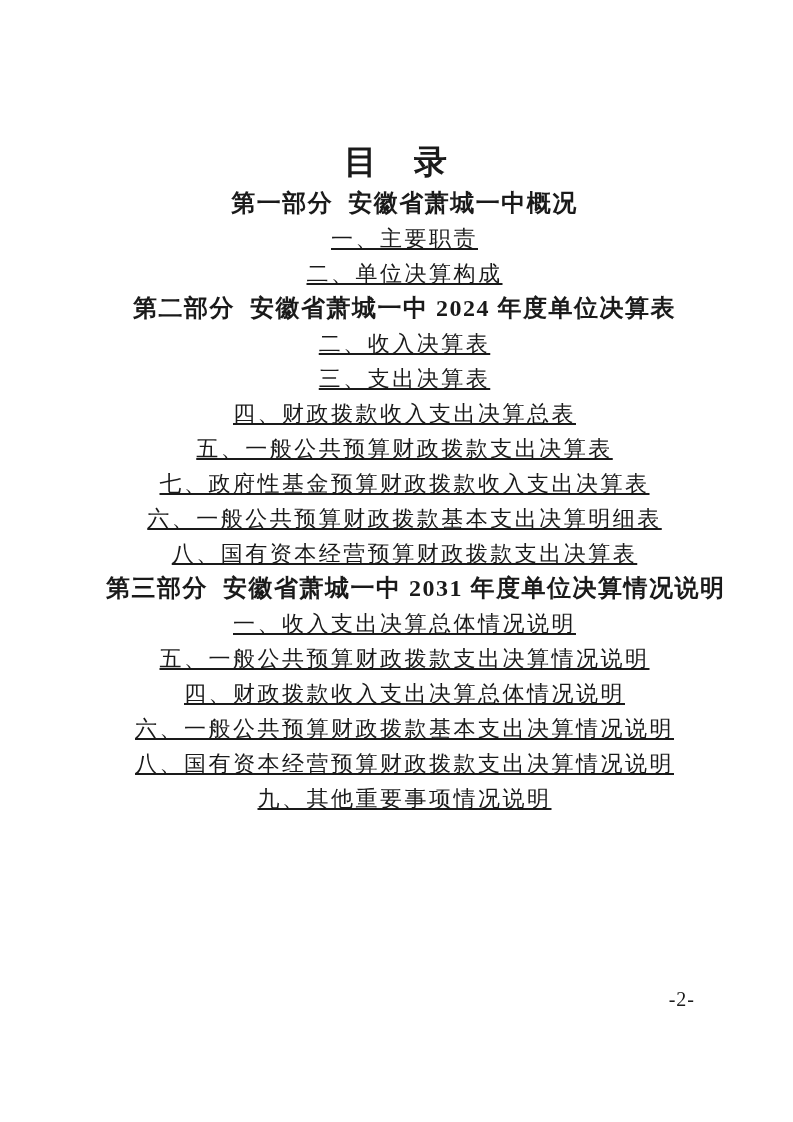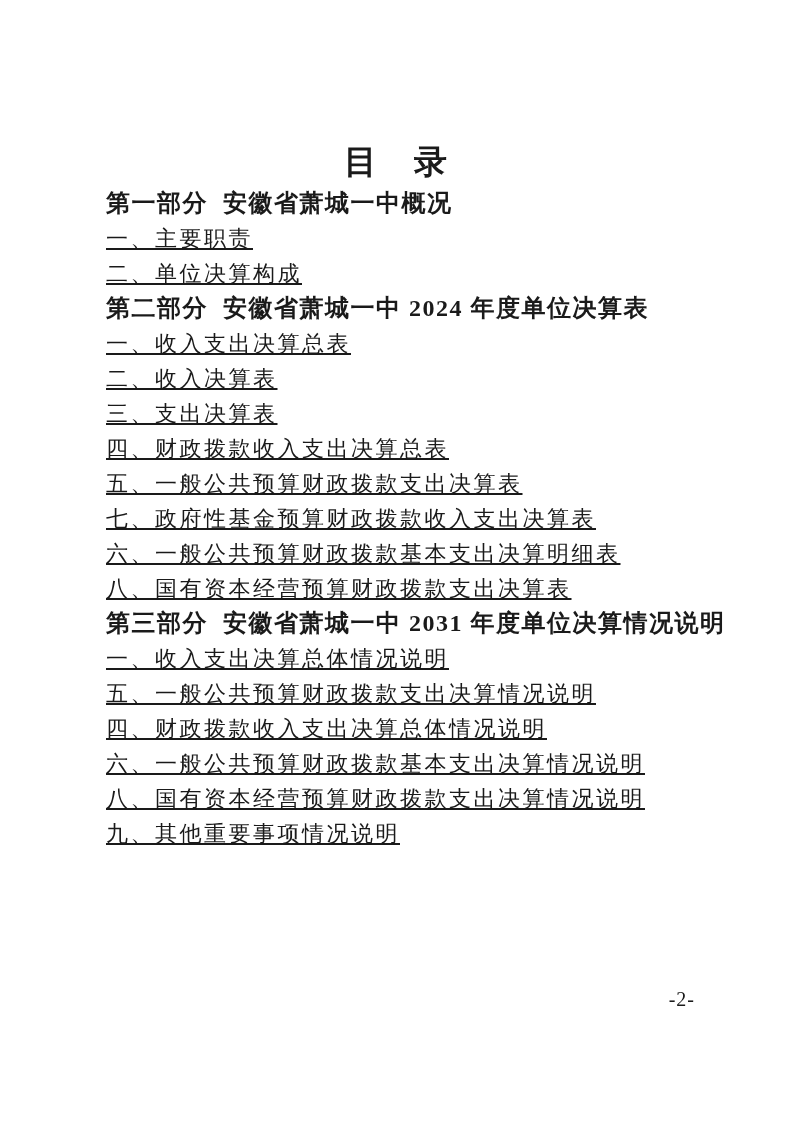--- a/index.html
+++ b/index.html
@@ -26,20 +26,21 @@
     font-weight: bold;
     letter-spacing: 2px;
     white-space: pre;
     margin: 0;
   }
   .toc {
     position: absolute;
     top: 186px;
     left: 106px;
     right: 90px;
+    text-align: center;
   }
   .toc-line {
     white-space: pre;
     height: 35px;
     line-height: 35px;
     overflow: visible;
   }
   .toc-heading {
     font-size: 24px;
     font-weight: bold;
@@ -66,21 +67,20 @@
 
   <h1 class="doc-title">目　录</h1>
 
   <div class="toc">
 
     <div class="toc-line toc-heading">第一部分  安徽省萧城一中概况</div>
     <div class="toc-line toc-item">一、主要职责</div>
     <div class="toc-line toc-item">二、单位决算构成</div>
 
     <div class="toc-line toc-heading">第二部分  安徽省萧城一中 2024 年度单位决算表</div>
-    <div class="toc-line toc-item">一、收入支出决算总表</div>
     <div class="toc-line toc-item">二、收入决算表</div>
     <div class="toc-line toc-item">三、支出决算表</div>
     <div class="toc-line toc-item">四、财政拨款收入支出决算总表</div>
     <div class="toc-line toc-item">五、一般公共预算财政拨款支出决算表</div>
     <div class="toc-line toc-item">七、政府性基金预算财政拨款收入支出决算表</div>
     <div class="toc-line toc-item">六、一般公共预算财政拨款基本支出决算明细表</div>
     <div class="toc-line toc-item">八、国有资本经营预算财政拨款支出决算表</div>
 
     <div class="toc-line toc-heading">第三部分  安徽省萧城一中 2031 年度单位决算情况说明</div>
     <div class="toc-line toc-item">一、收入支出决算总体情况说明</div>

